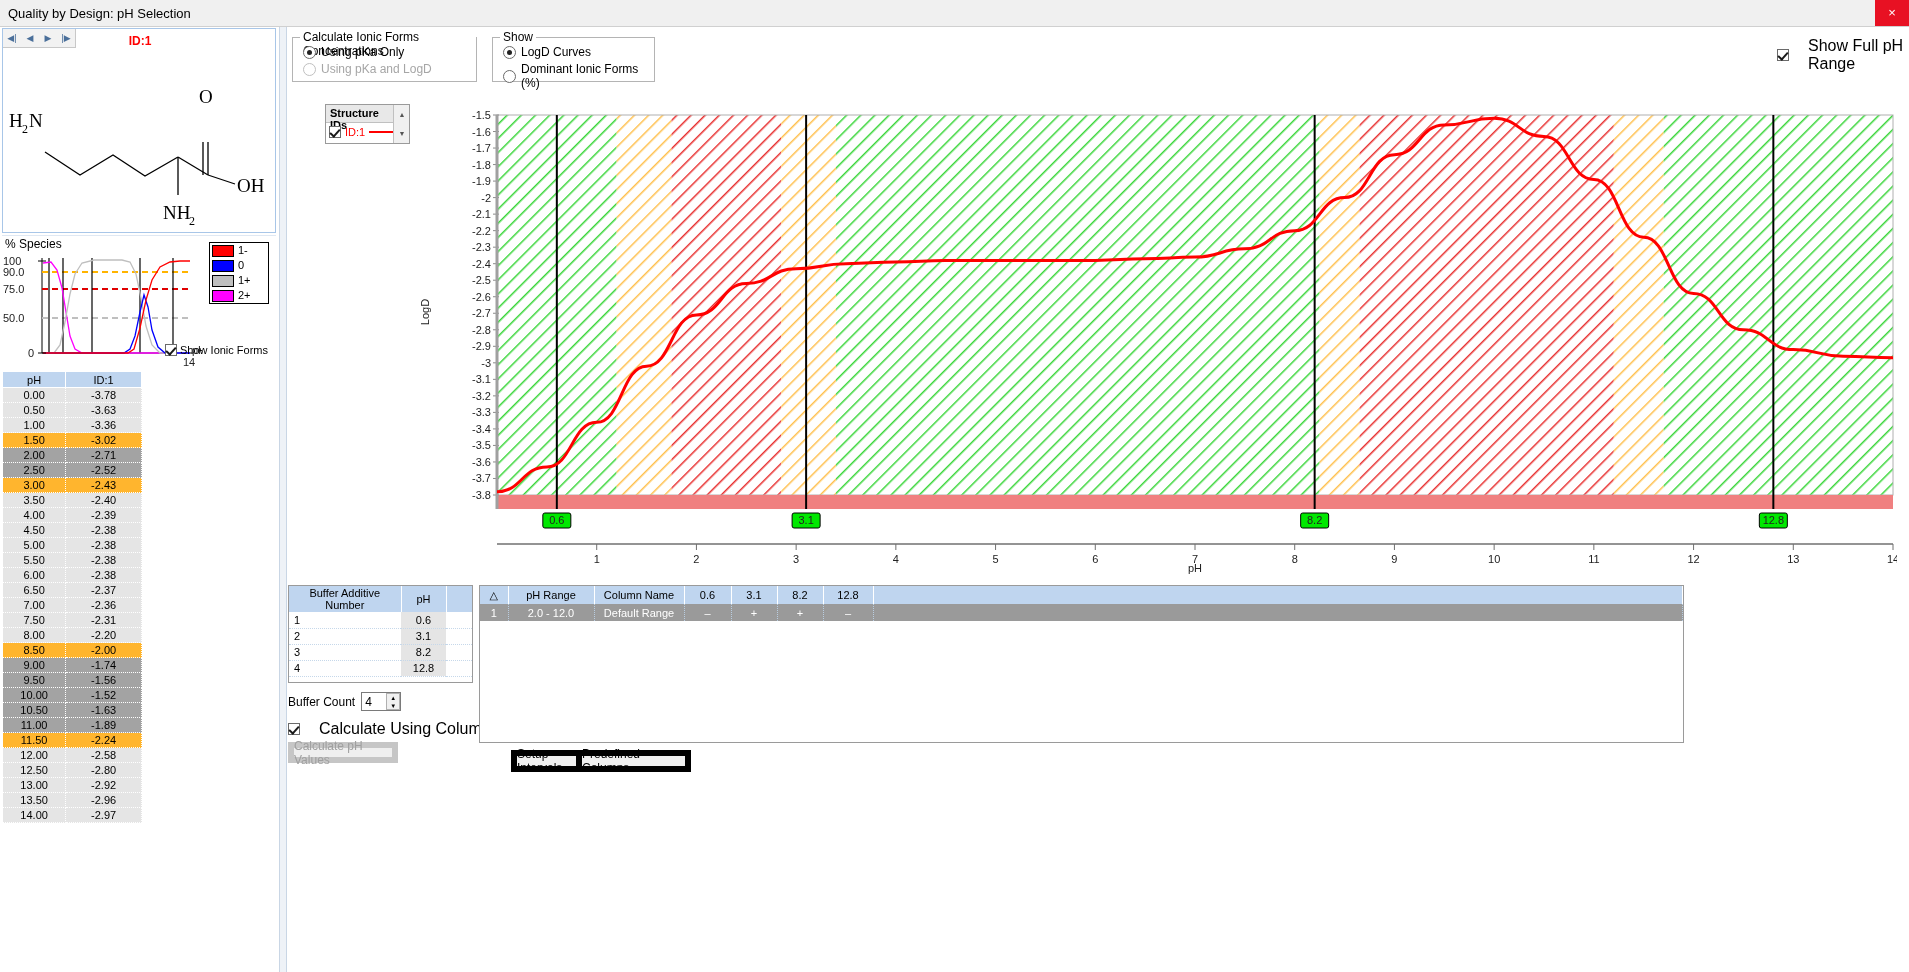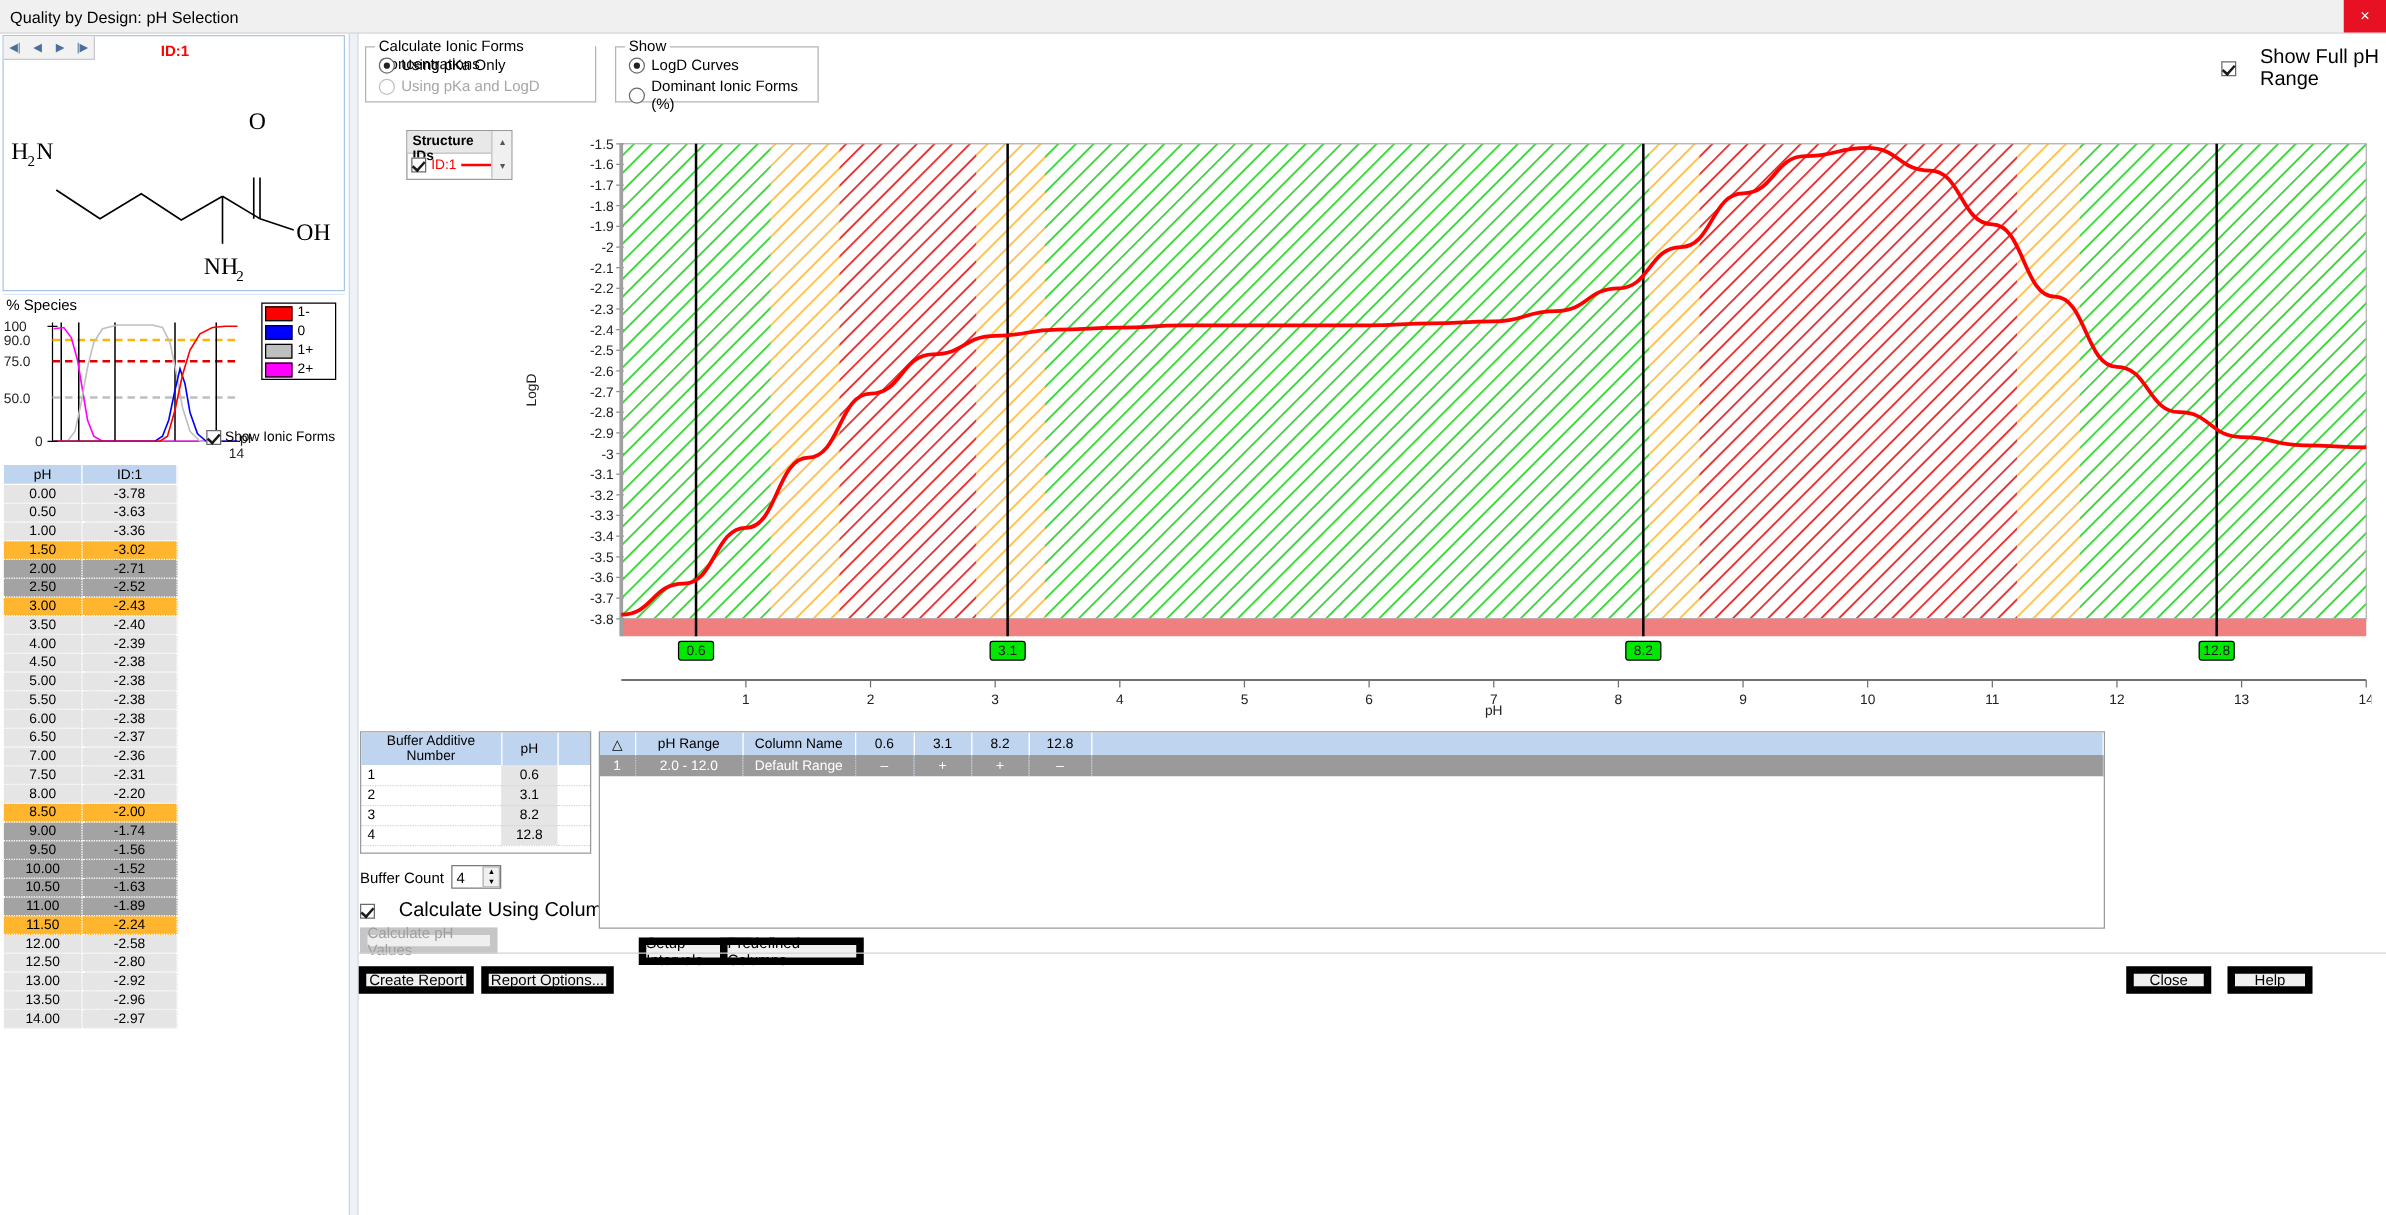--- a/index.html
+++ b/index.html
@@ -686,19 +686,13 @@
             <td>–</td>
             <td></td>
           </tr>
         </tbody>
     </table>
   </div>
 
   <div class="btn" style="left:192px; top:723px; width:90px; height:22px;margin-left:32px;">Setup Intervals...</div>
   <div class="btn" style="left:289px; top:723px; width:115px; height:22px;">Predefined Columns...</div>
 
-  <div id="bottomBar">
-    <div class="btn" style="left:0px; top:10px; width:92px; height:22px;">Create Report</div>
-    <div class="btn" style="left:98px; top:10px; width:106px; height:22px;">Report Options...</div>
-    <div class="btn" style="left:1414px; top:10px; width:68px; height:22px;">Close</div>
-    <div class="btn" style="left:1495px; top:10px; width:68px; height:22px;">Help</div>
-  </div>
 </div>
 
 </body></html>

